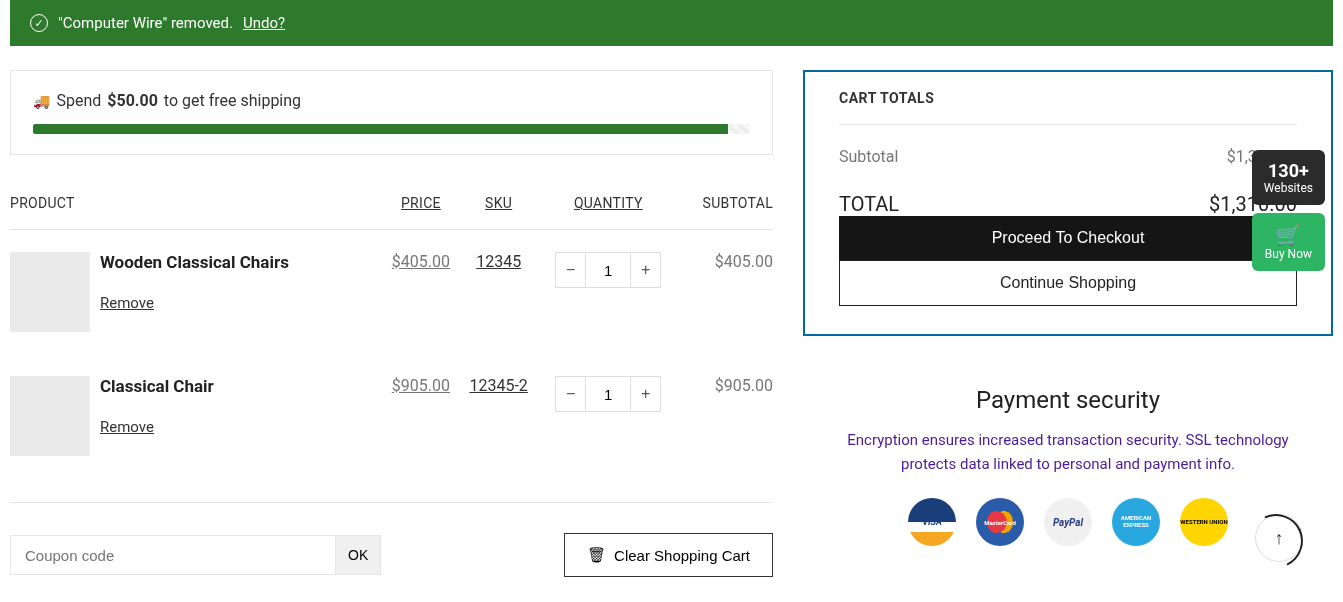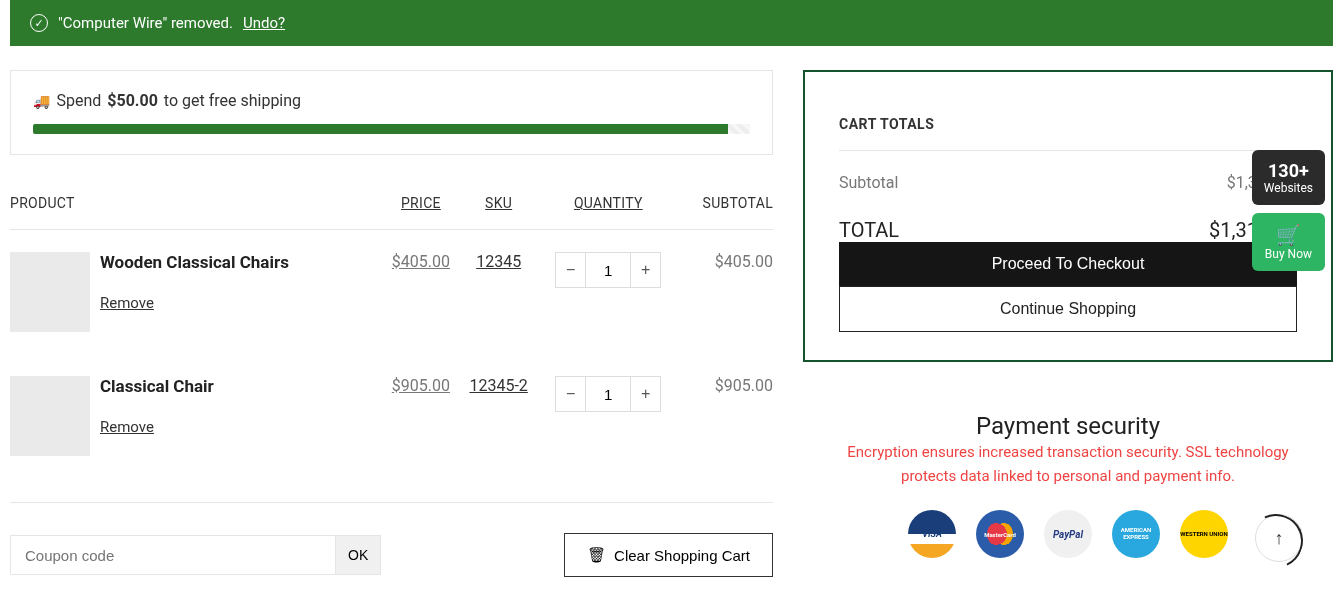--- a/index.html
+++ b/index.html
@@ -139,22 +139,22 @@
     height: 44px; padding: 0 22px;
     background: #fff;
     border: 1px solid #333;
     font-size: 15px;
     cursor: pointer;
     display: inline-flex;
     align-items: center;
     gap: 8px;
   }
   .totals-box {
-    border: 2px solid #14532d;
-    padding: 44px 34px 28px 34px;
+    border: 2px solid #0369a1;
+    padding: 18px 34px 28px 34px;
   }
   .totals-title {
     font-size: 14px;
     font-weight: 700;
     letter-spacing: 0.5px;
     padding-bottom: 18px;
     border-bottom: 1px solid #e5e5e5;
   }
   .totals-row {
     display: flex;
@@ -193,23 +193,24 @@
   .pay-sec {
     text-align: center;
     margin-top: 50px;
   }
   .pay-sec h3 {
     font-size: 24px;
     font-weight: 400;
     color: #222;
   }
   .pay-sec p {
-    color: #ef4444;
+    color: #4c1d95;
     font-size: 15px;
     line-height: 1.6;
+    margin-top: 14px;
     padding: 0 20px;
   }
   .pay-icons {
     display: flex;
     justify-content: center;
     gap: 20px;
     margin-top: 22px;
   }
   .pay-icons .pi {
     width: 48px; height: 48px;

